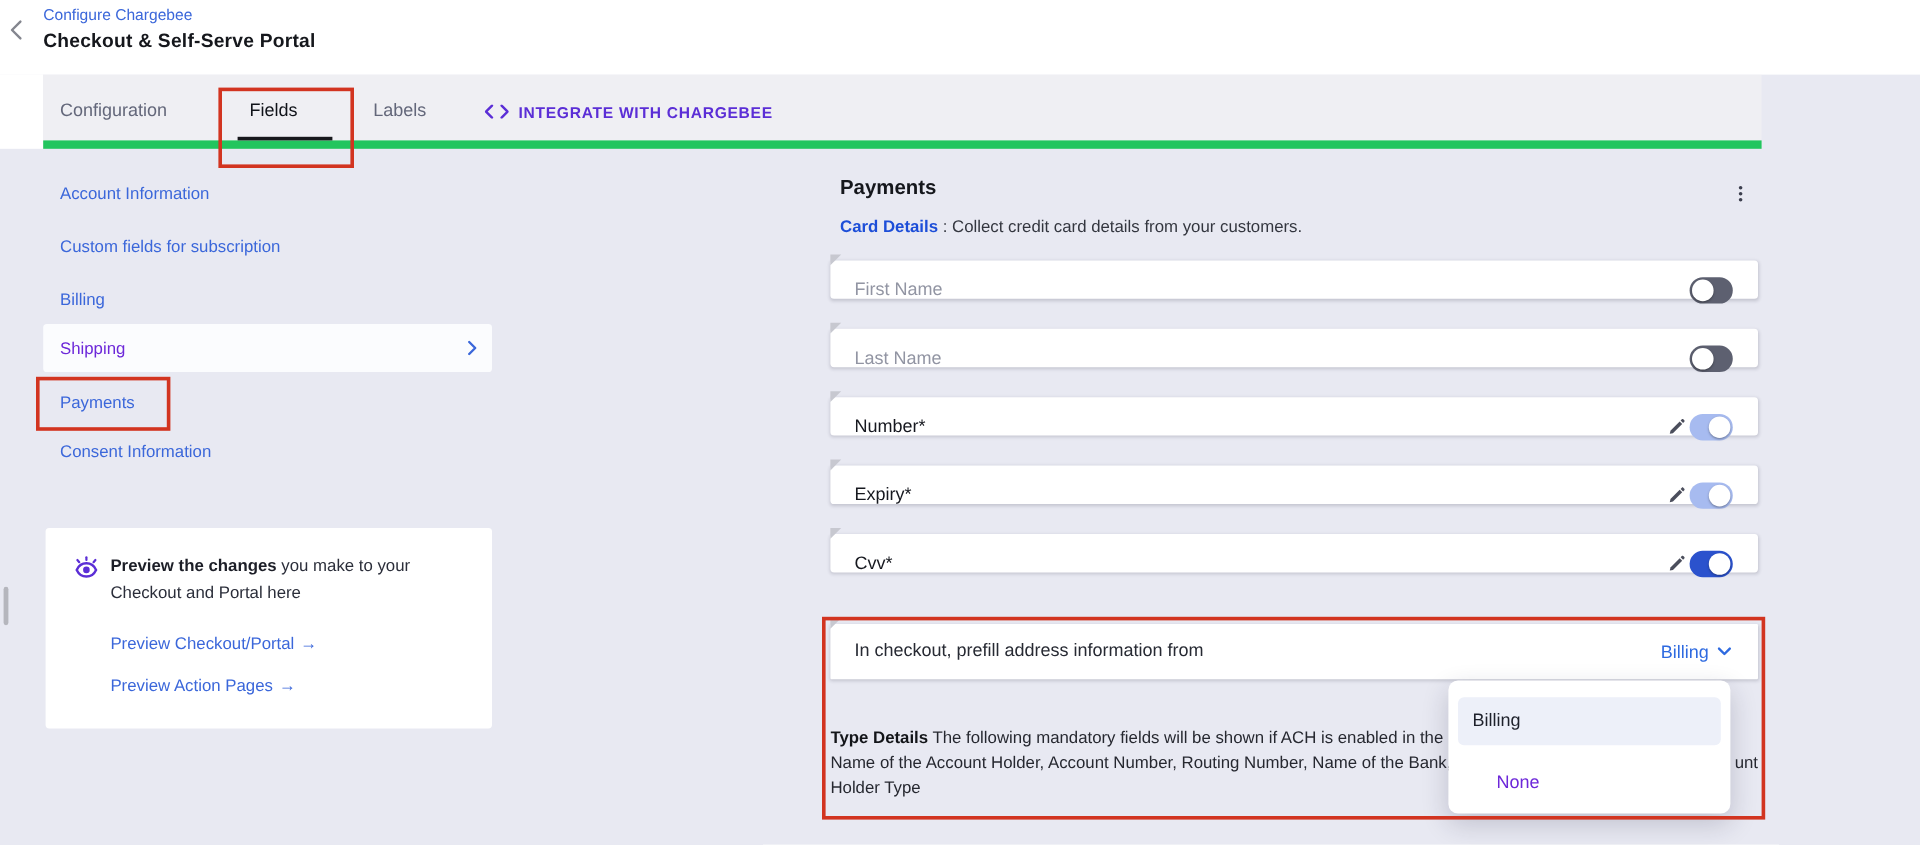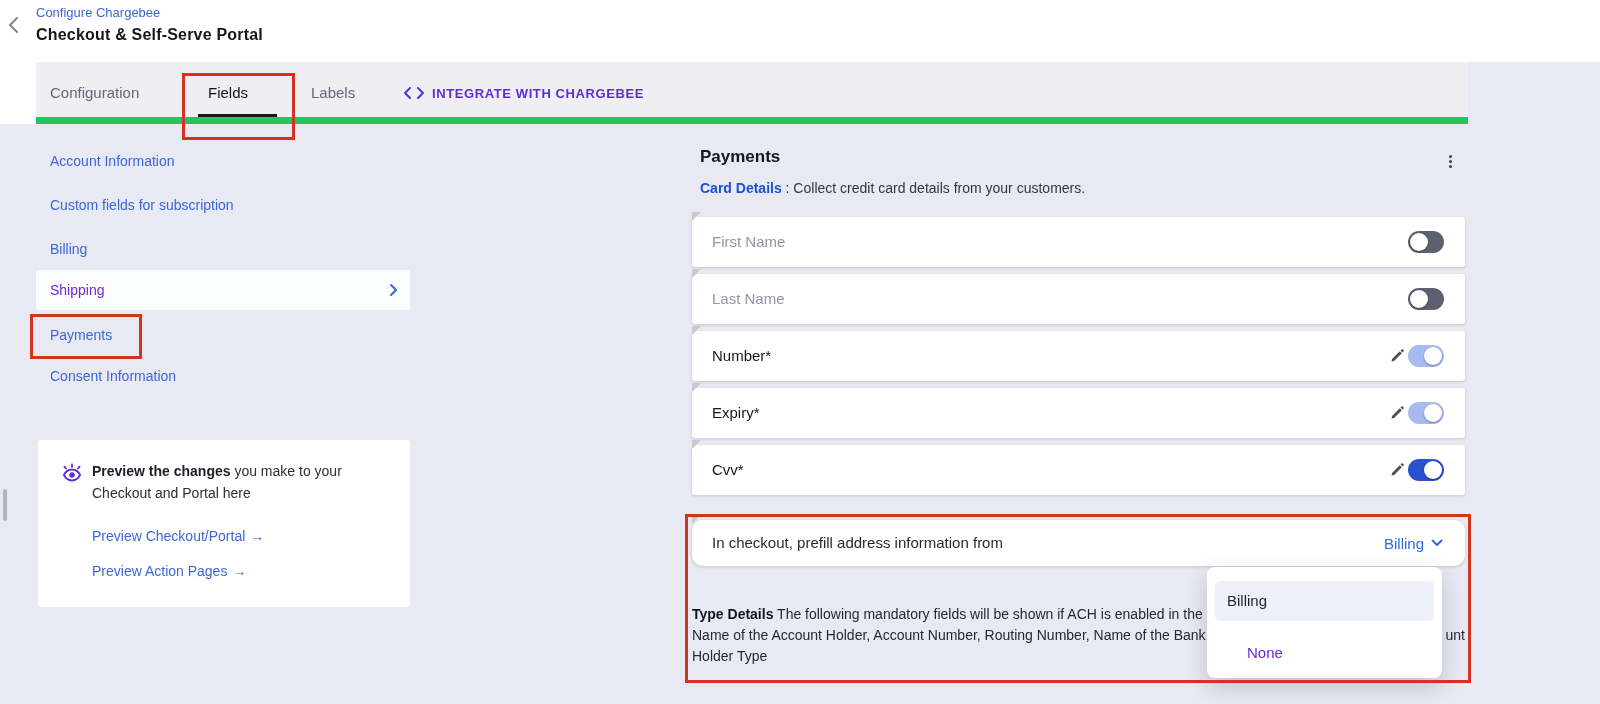--- a/index.html
+++ b/index.html
@@ -55,21 +55,21 @@
   #preview-link-actions { top:123px; }
   .preview-link .arrow { margin-left:5px; }
 
   
   #payments-title { left:700px; top:147px; font-size:17px; font-weight:bold; color:#15171c; z-index:1; }
   #payments-menu { left:1443px; top:155px; width:14px; height:18px; display:flex; flex-direction:column; align-items:center; gap:2px; cursor:pointer; z-index:1; }
   #payments-menu i { width:3px; height:3px; border-radius:50%; background:#3c3f4e; }
   #payments-subtitle { left:700px; top:180px; font-size:14px; color:#33363f; z-index:1; }
   #payments-subtitle b { color:#1d4ed8; }
 
-  .field-card { position:absolute; left:692px; width:773px; height:50px; background:#fff; border-radius:3px;
+  .field-card { position:absolute; left:692px; width:773px; height:32px; background:#fff; border-radius:3px;
                 box-shadow:0 1px 3px rgba(25,28,48,.18); z-index:1; }
   .field-card .dogear { position:absolute; left:0; top:-5px; width:0; height:0;
                 border-top:9px solid #c7c8d0; border-right:9px solid transparent; }
   .field-card .lbl { position:absolute; left:20px; top:0; height:50px; line-height:50px; font-size:15px; }
   .lbl-muted { color:#9295a3; }
   .lbl-dark  { color:#16181f; }
   .row-first  { top:217px; }
   .row-last   { top:274px; }
   .row-number { top:331px; }
   .row-expiry { top:388px; }
@@ -77,21 +77,21 @@
 
   .pencil { position:absolute; right:60px; top:17px; cursor:pointer; }
   .toggle { position:absolute; right:21px; top:14px; width:36px; height:22px; border-radius:11px; cursor:pointer; }
   .toggle .knob { position:absolute; top:2px; width:18px; height:18px; border-radius:50%; background:#fff;
                   box-shadow:0 1px 2px rgba(0,0,0,.35); }
   .toggle.off { background:#5d6070; } .toggle.off .knob { left:2px; }
   .toggle.on-disabled { background:#a7bbf0; } .toggle.on-disabled .knob { right:2px; }
   .toggle.on { background:#2b52cd; } .toggle.on .knob { right:2px; }
 
   
-  #prefill-card { position:absolute; left:692px; top:520px; width:773px; height:46px; background:#fff; border-radius:11px;
+  #prefill-card { position:absolute; left:692px; top:520px; width:773px; height:46px; background:#fff; border-radius:1px;
                   box-shadow:0 1px 3px rgba(25,28,48,.18); z-index:2; }
   #prefill-card .dogear { position:absolute; left:0; top:-5px; width:0; height:0;
                   border-top:9px solid #c7c8d0; border-right:9px solid transparent; }
   #prefill-label { position:absolute; left:20px; top:0; height:46px; line-height:46px; font-size:15px; color:#272a33; }
   #prefill-select { position:absolute; right:22px; top:0; height:46px; display:flex; align-items:center; gap:7px; cursor:pointer; }
   #prefill-value { font-size:15px; color:#2e6ae0; }
 
   
   #prefill-dropdown { position:absolute; left:1207px; top:567px; width:235px; height:111px; background:#fff; border-radius:8px;
                       box-shadow:0 8px 22px rgba(28,32,60,.20); z-index:6; }

